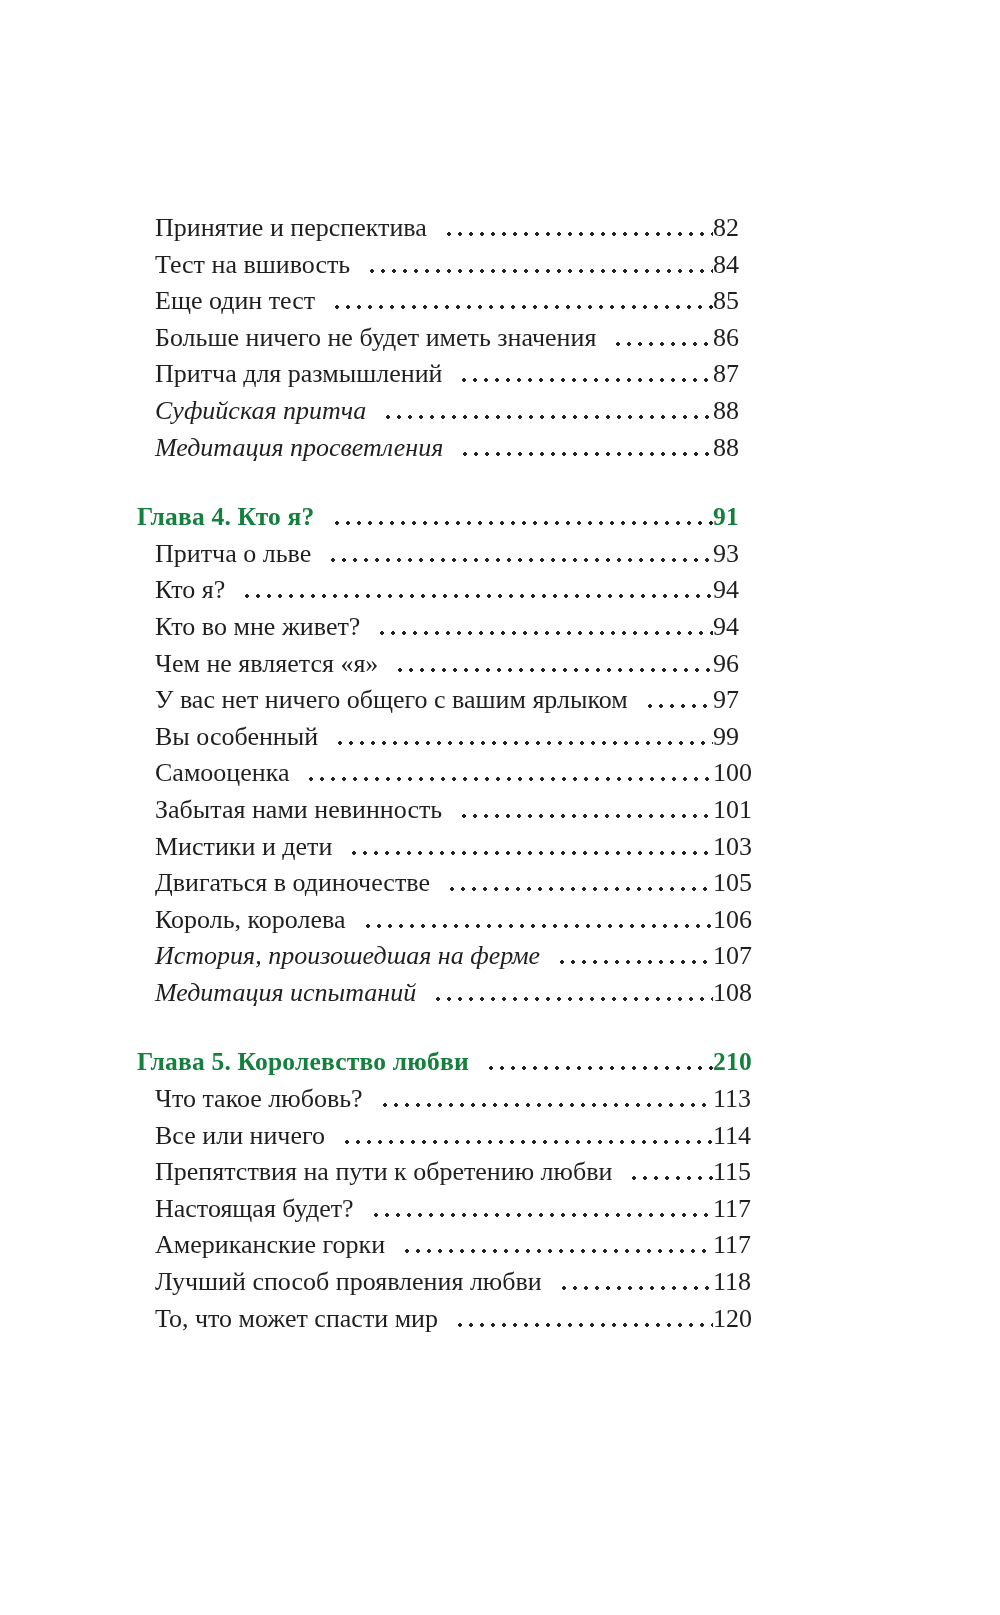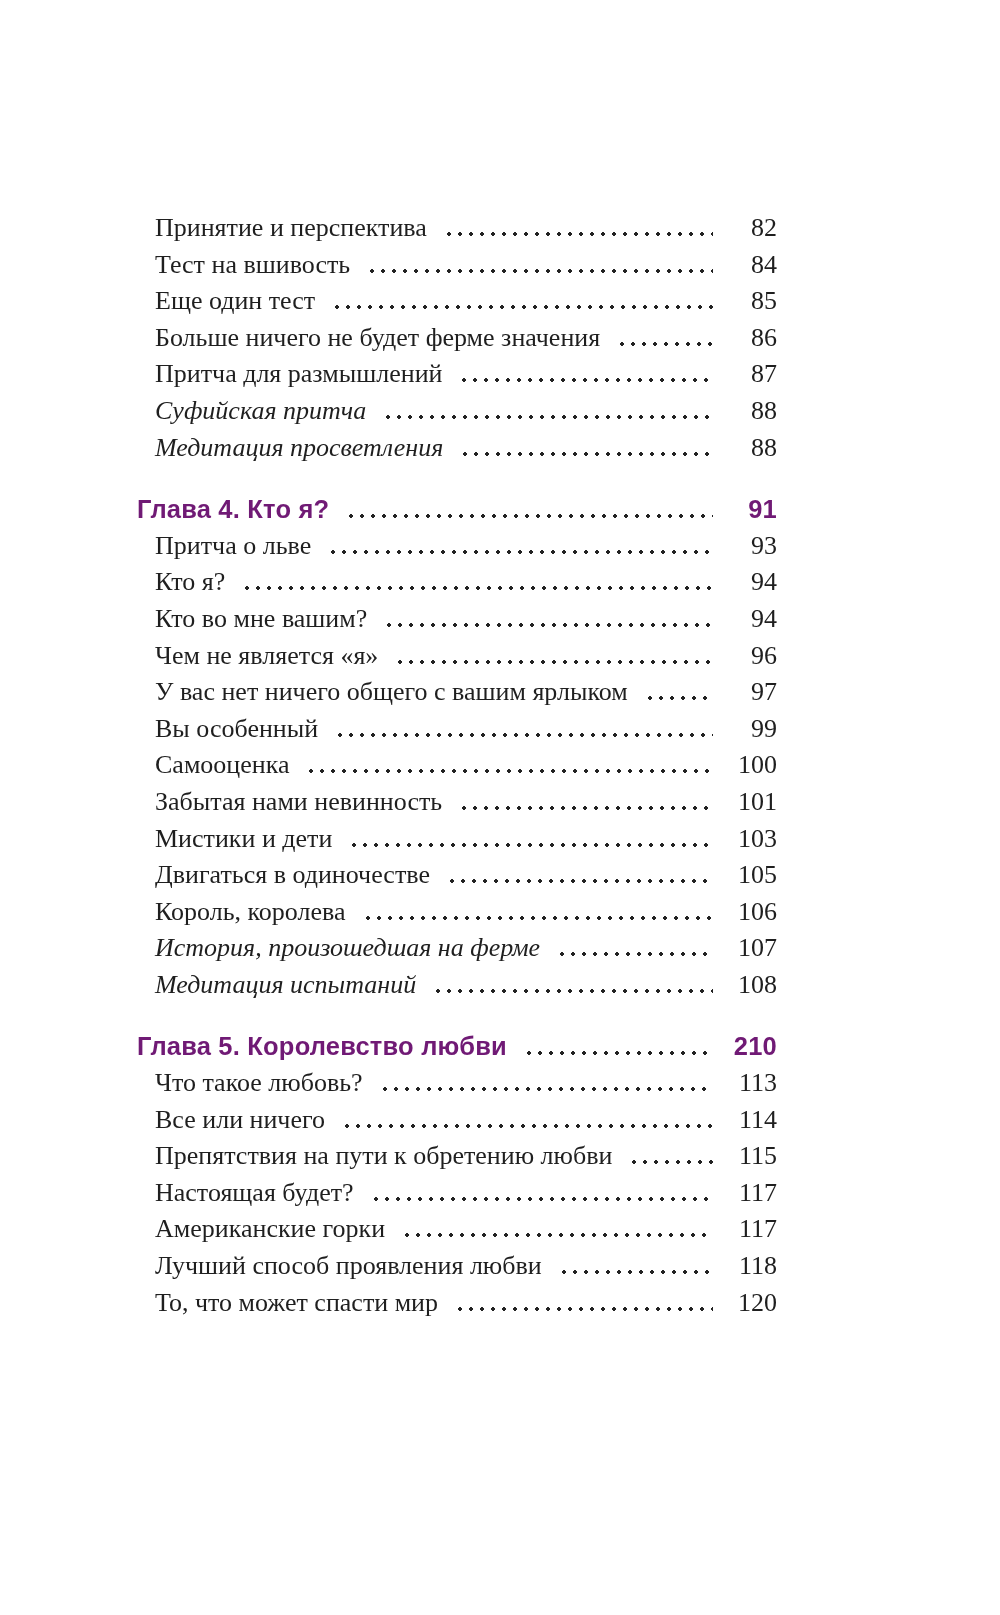--- a/index.html
+++ b/index.html
@@ -25,43 +25,43 @@
   .row {
     display: flex;
     align-items: baseline;
     height: 36.6px;
     font-size: 26px;
     line-height: 36.6px;
     white-space: nowrap;
   }
   .row.indent { padding-left: 18px; }
   .row.chapter {
-    margin-top: 25px;
-    font-family: Liberation Sans, sans-serif;
+    margin-top: 33px;
+    font-family: Liberation Serif, serif;
     font-weight: 700;
-    color: #701a75;
+    color: #15803d;
     font-size: 25.5px;
     letter-spacing: 0.2px;
   }
   .row.italic .label { font-style: italic; }
   .label { flex: 0 0 auto; }
   .leader {
     flex: 1 1 auto;
     align-self: baseline;
     height: 4px;
     margin-left: 16px;
     background-image: radial-gradient(circle at 2px 2px, #222222 1.6px, transparent 2.1px);
     background-size: 11px 4px;
     background-repeat: repeat-x;
     background-position: 4px 0;
     min-width: 20px;
   }
   .page-num {
     flex: 0 0 64px;
-    text-align: right;
+    text-align: left;
   }
   .row.chapter .page-num { font-weight: 700; }
 </style>
 </head>
 <body>
 
 <div class="page">
   <div class="toc" id="toc">
   <div class="row indent">
     <span class="label">Принятие и перспектива</span>
@@ -75,21 +75,21 @@
     <span class="page-num">84</span>
   </div>
 
   <div class="row indent">
     <span class="label">Еще один тест</span>
     <span class="leader"></span>
     <span class="page-num">85</span>
   </div>
 
   <div class="row indent">
-    <span class="label">Больше ничего не будет ферме значения</span>
+    <span class="label">Больше ничего не будет иметь значения</span>
     <span class="leader"></span>
     <span class="page-num">86</span>
   </div>
 
   <div class="row indent">
     <span class="label">Притча для размышлений</span>
     <span class="leader"></span>
     <span class="page-num">87</span>
   </div>
 
@@ -117,21 +117,21 @@
     <span class="page-num">93</span>
   </div>
 
   <div class="row indent">
     <span class="label">Кто я?</span>
     <span class="leader"></span>
     <span class="page-num">94</span>
   </div>
 
   <div class="row indent">
-    <span class="label">Кто во мне вашим?</span>
+    <span class="label">Кто во мне живет?</span>
     <span class="leader"></span>
     <span class="page-num">94</span>
   </div>
 
 
   <div class="row indent">
     <span class="label">Чем не является «я»</span>
     <span class="leader"></span>
     <span class="page-num">96</span>
   </div>

